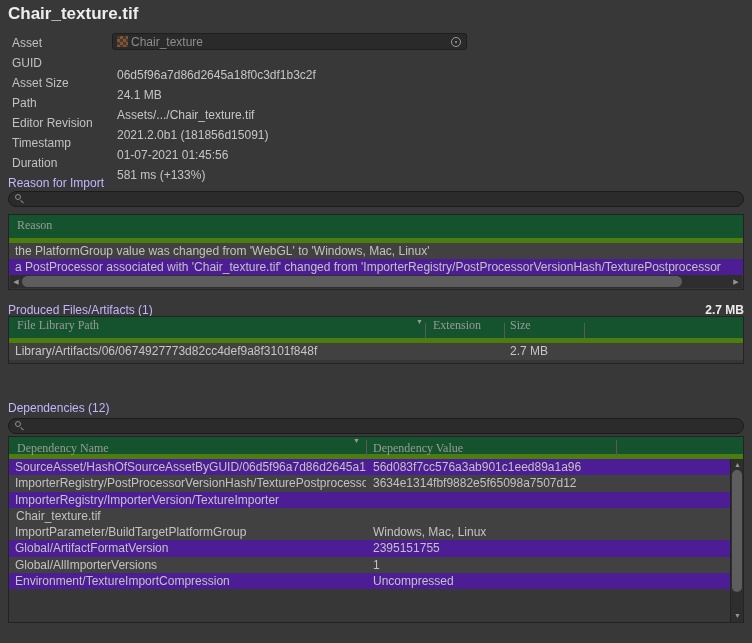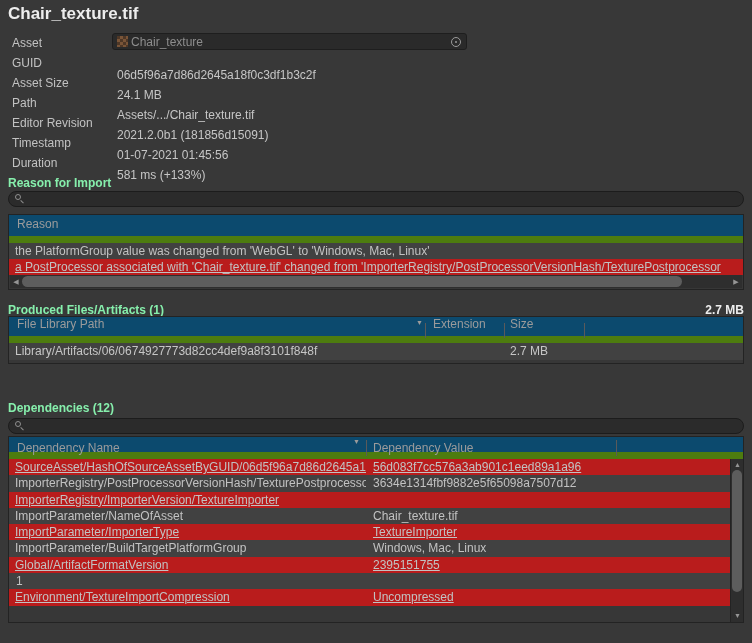--- a/index.html
+++ b/index.html
@@ -35,21 +35,21 @@
   .picker .ring {
     position:absolute; left:1px; top:1px; width:10px; height:10px;
     border:1px solid #9a9a9a; border-radius:50%;
   }
   .picker .dot {
     position:absolute; left:5px; top:5px; width:2px; height:2px;
     background:#9a9a9a; border-radius:50%;
   }
 
   .section-heading {
-    position:absolute; left:8px; font-weight:bold; color:#86efac; white-space:nowrap;text-align:right;
+    position:absolute; left:8px; font-weight:normal; color:#c4b5fd; white-space:nowrap;text-align:right;
   }
   .section-total {
     position:absolute; left:8px; width:736px; text-align:right;
     font-weight:bold; color:#ededed;
   }
 
   .search-box {
     position:absolute; left:8px; width:736px; height:16px;
     background:#2b2b2b; border:1px solid #1c1c1c; border-radius:8px;
     display:flex; align-items:center; padding:0 6px;
@@ -65,28 +65,28 @@
   }
   .search-input {
     flex:1; background:transparent; border:none; outline:none;
     color:#cccccc; font-family:inherit; font-size:12px; height:14px;
   }
 
   .table {
     position:absolute; left:8px; width:736px;
     background:#373737; border:1px solid #232323; overflow:hidden;
   }
-  .thead { position:relative; background:#0c4a6e; border-bottom:7px solid #4d7c0f; color:#9b9b9b; }
+  .thead { position:relative; background:#14532d; border-bottom:5px solid #4d7c0f; color:#9b9b9b;font-family:Liberation Serif, serif; }
   .col-divider { position:absolute; width:1px; background:#5a5a5a; }
   .sort-indicator {
     position:absolute; font-size:7px; color:#9b9b9b; line-height:7px; cursor:pointer;
   }
   .trow { white-space:nowrap; overflow:hidden; cursor:default; position:relative; }
   .row-light { background:#414141; }
-  .row-dark  { background:#b91c1c;text-decoration:underline; }
+  .row-dark  { background:#4c1d95; }
 
   
   .reason-table { top:214px; height:76px; }
   .reason-head { height:28px; }
   .reason-head-label { position:absolute; left:8px; bottom:5px; }
   .reason-row { height:16px; line-height:16px; padding-left:6px; color:#c2c2c2; }
   .hscrollbar {
     position:absolute; left:1px; right:1px; bottom:1px; height:13px;
     background:#2e2e2e;
   }
@@ -246,36 +246,32 @@
     <span class="dep-value">56d083f7cc576a3ab901c1eed89a1a96</span>
   </div>
   <div class="dep-row row-light">
     <span class="dep-name">ImporterRegistry/PostProcessorVersionHash/TexturePostprocessor</span>
     <span class="dep-value">3634e1314fbf9882e5f65098a7507d12</span>
   </div>
   <div class="dep-row row-dark">
     <span class="dep-name">ImporterRegistry/ImporterVersion/TextureImporter</span>
   </div>
   <div class="dep-row row-light">
-    <span class="dep-name">ImportParameter/NameOfAsset</span>
     <span class="dep-value">Chair_texture.tif</span>
-  </div>
-  <div class="dep-row row-dark">
-    <span class="dep-name">ImportParameter/ImporterType</span>
-    <span class="dep-value">TextureImporter</span>
   </div>
   <div class="dep-row row-light">
     <span class="dep-name">ImportParameter/BuildTargetPlatformGroup</span>
     <span class="dep-value">Windows, Mac, Linux</span>
   </div>
   <div class="dep-row row-dark">
     <span class="dep-name">Global/ArtifactFormatVersion</span>
     <span class="dep-value">2395151755</span>
   </div>
   <div class="dep-row row-light">
+    <span class="dep-name">Global/AllImporterVersions</span>
     <span class="dep-value">1</span>
   </div>
   <div class="dep-row row-dark">
     <span class="dep-name">Environment/TextureImportCompression</span>
     <span class="dep-value">Uncompressed</span>
   </div>
 
   <div class="vscrollbar">
     <span class="vscroll-arrow" style="top:1px;">▲</span>
     <span class="vscroll-thumb"></span>

